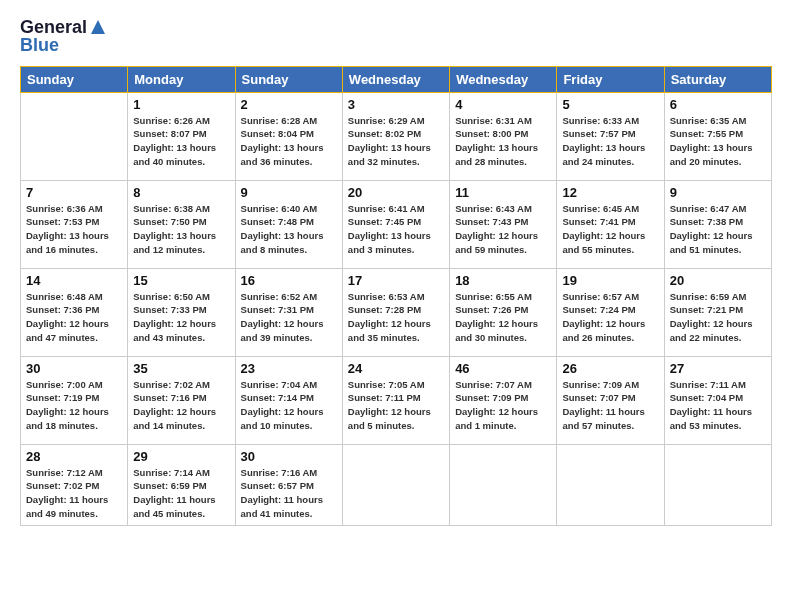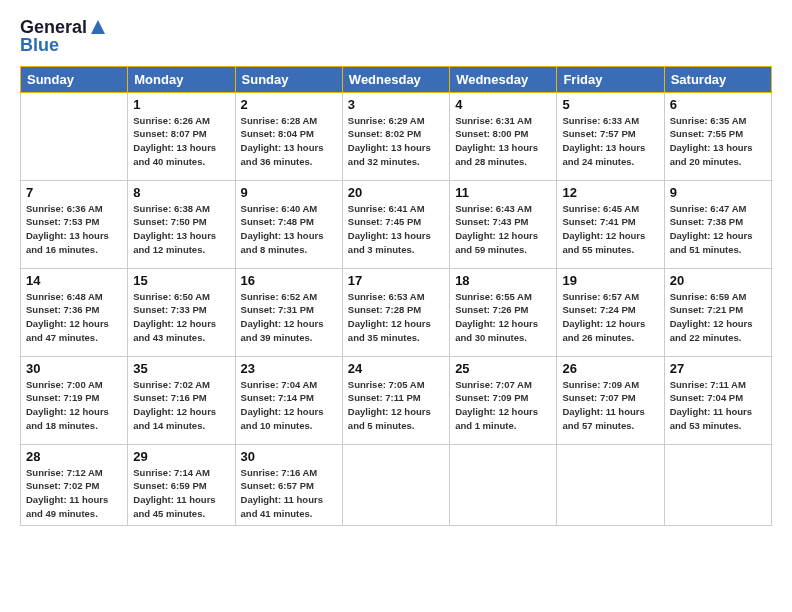--- a/index.html
+++ b/index.html
@@ -220,21 +220,21 @@
           </td>
           <td>
             <span class="day-number">23</span>
             <div class="day-info">Sunrise: 7:04 AM<br>Sunset: 7:14 PM<br>Daylight: 12 hours<br>and 10 minutes.</div>
           </td>
           <td>
             <span class="day-number">24</span>
             <div class="day-info">Sunrise: 7:05 AM<br>Sunset: 7:11 PM<br>Daylight: 12 hours<br>and 5 minutes.</div>
           </td>
           <td>
-            <span class="day-number">25</span>
+            <span class="day-number">46</span>
             <div class="day-info">Sunrise: 7:07 AM<br>Sunset: 7:09 PM<br>Daylight: 12 hours<br>and 1 minute.</div>
           </td>
           <td>
             <span class="day-number">26</span>
             <div class="day-info">Sunrise: 7:09 AM<br>Sunset: 7:07 PM<br>Daylight: 11 hours<br>and 57 minutes.</div>
           </td>
           <td>
             <span class="day-number">27</span>
             <div class="day-info">Sunrise: 7:11 AM<br>Sunset: 7:04 PM<br>Daylight: 11 hours<br>and 53 minutes.</div>
           </td>

